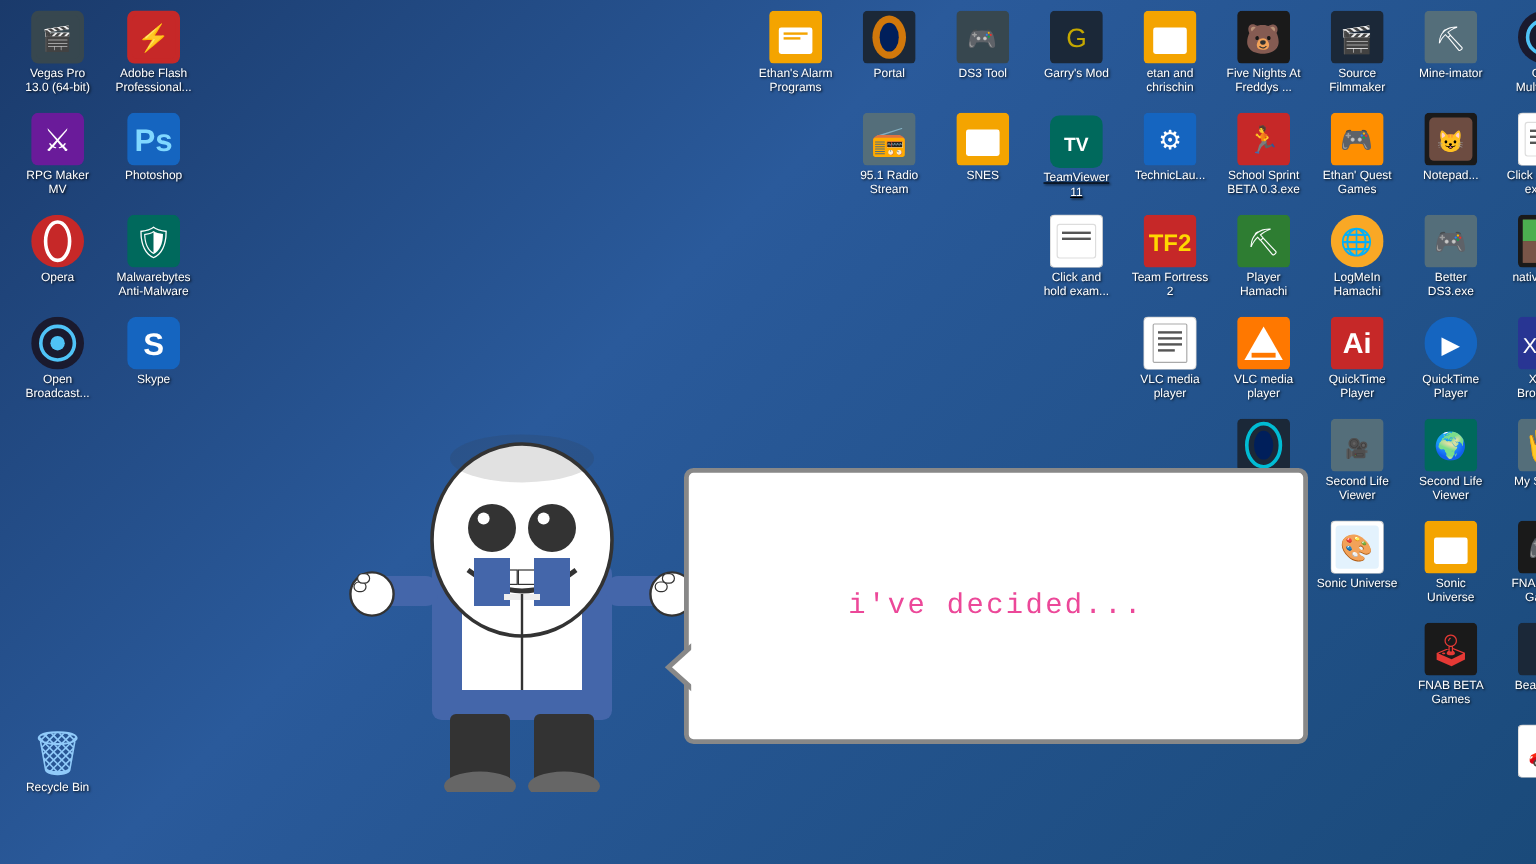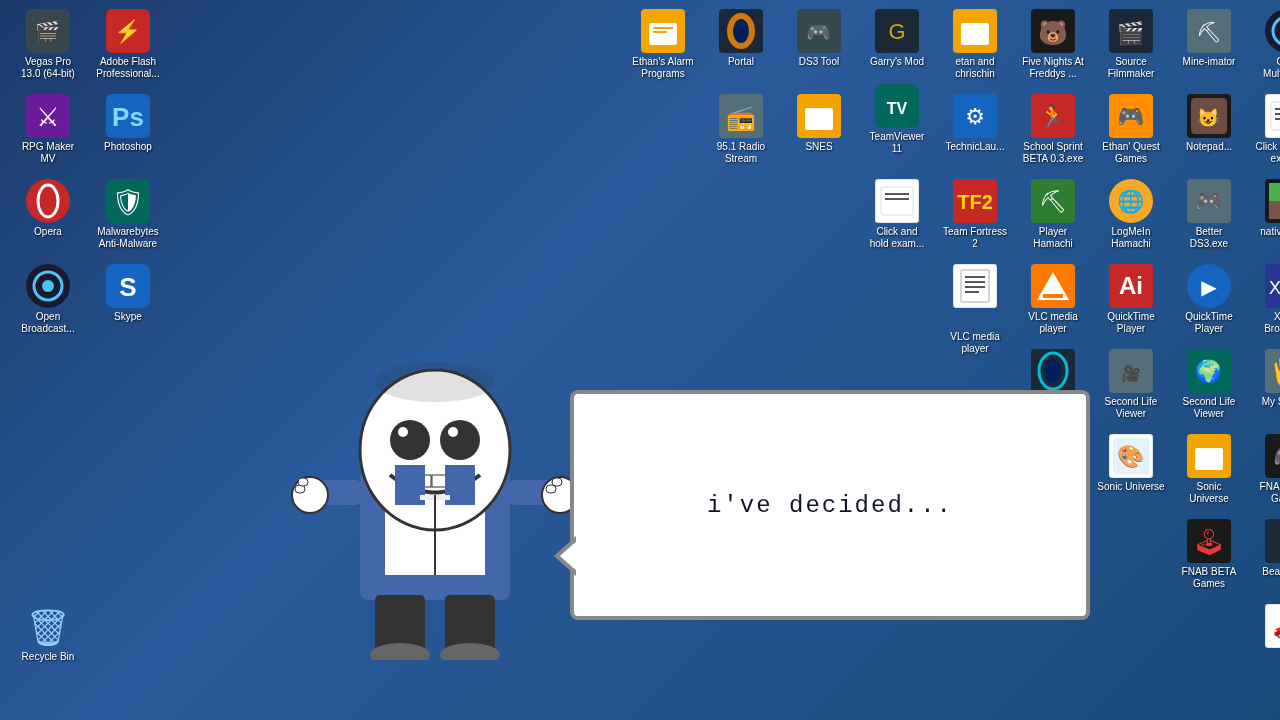--- a/index.html
+++ b/index.html
@@ -71,37 +71,37 @@
     .icon-garrys { top: 5px; left: 859px; }
     .icon-ethan { top: 5px; left: 937px; align-items: center; }
     .icon-fnaf { top: 5px; left: 1015px; }
     .icon-sourcefilm { top: 5px; left: 1093px; }
     .icon-mineimator { top: 5px; left: 1171px; }
     .icon-obs2 { top: 5px; left: 1249px; }
 
     
     .icon-radio { top: 90px; left: 703px; }
     .icon-snes { top: 90px; left: 781px; }
-    .icon-teamviewer { top: 80px; left: 859px; }
+    .icon-teamviewer { top: 92px; left: 859px; text-decoration: underline; }
     .icon-technic { top: 90px; left: 937px; }
     .icon-schoolsprint { top: 90px; left: 1015px; }
     .icon-ethanquest { top: 90px; left: 1093px; }
     .icon-fivenights { top: 90px; left: 1171px; }
     .icon-notepad { top: 90px; left: 1249px; }
 
     
     .icon-clickhold { top: 175px; left: 859px; justify-content: flex-end; }
     .icon-tf2 { top: 175px; left: 937px; }
     .icon-mcreator { top: 175px; left: 1015px; }
     .icon-logmein { top: 175px; left: 1093px; }
     .icon-betterds3 { top: 175px; left: 1171px; }
     .icon-minecraft { top: 175px; left: 1249px; }
 
     
-    .icon-nativelog { top: 260px; left: 937px; gap: 20px; }
+    .icon-nativelog { top: 260px; left: 937px; }
     .icon-vlc { top: 260px; left: 1015px; }
     .icon-adobe { top: 260px; left: 1093px; }
     .icon-quicktime { top: 260px; left: 1171px; }
     .icon-xsplit { top: 260px; left: 1249px; }
 
     
     .icon-portal2 { top: 345px; left: 1015px; }
     .icon-dxtory { top: 345px; left: 1093px; }
     .icon-secondlife { top: 345px; left: 1171px; }
     .icon-myserver { top: 345px; left: 1249px; }
@@ -153,21 +153,21 @@
       margin-bottom: 40px;
       display: flex;
       align-items: center;
       justify-content: center;
       position: relative;
     }
 
     .dialog-text {
       font-family: 'Courier New', monospace;
       font-size: 24px;
-      color: #0f172a;
+      color: #ec4899;
       letter-spacing: 2px;
       padding: 20px;
       text-align: left;
     }
     .bg-red { background: #c62828; }
     .bg-dark { background: #37474f; }
 
   </style>
 </head>
 <body>

